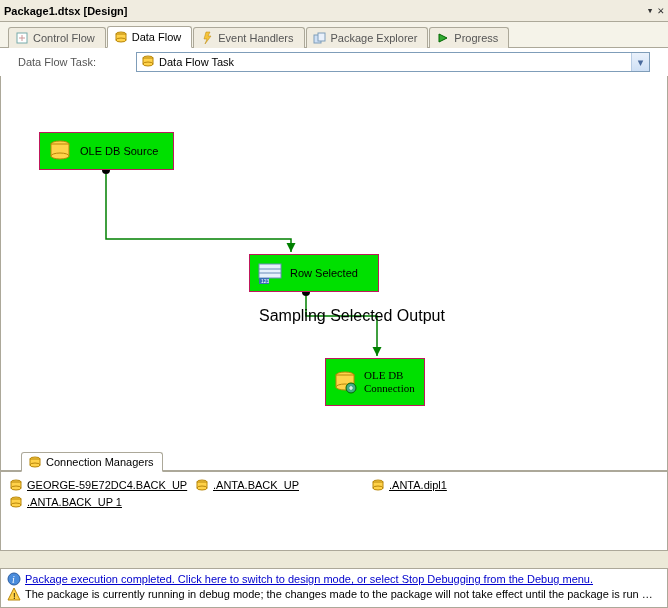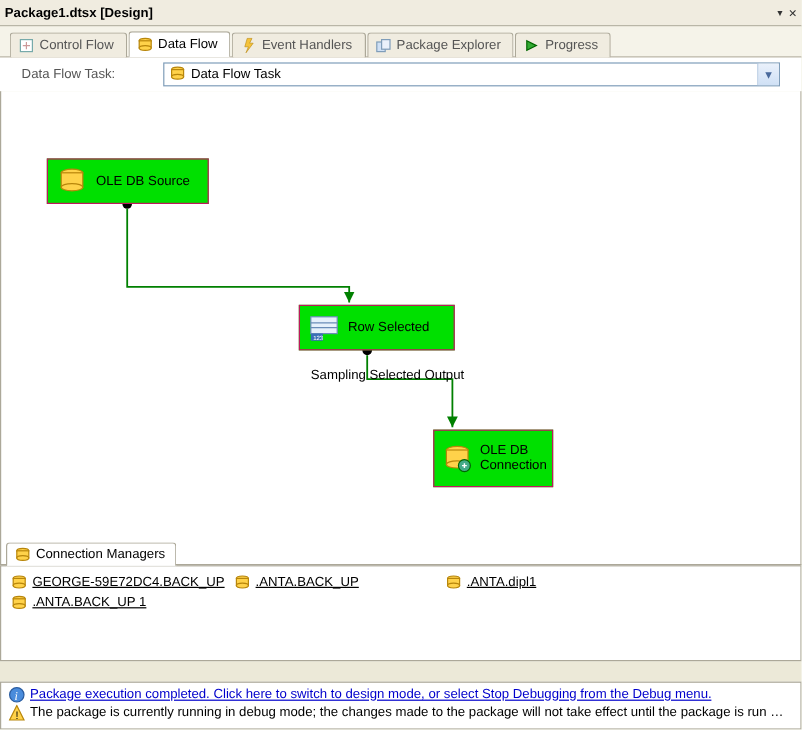--- a/index.html
+++ b/index.html
@@ -99,36 +99,36 @@
     gap: 6px;
     color: #000;
   }
   .node .nicon {
     width: 28px; height: 28px;
     display:flex; align-items:center; justify-content:center;
     background: transparent;
   }
   .conn-label {
     position:absolute;
-    font-size:11px;
+    font-size:16px;
     color:#000;
   }
   svg.flow { position:absolute; left:0; top:0; width:100%; height:100%; pointer-events:none; }
 
   .conn-mgr-panel {
     position:absolute;
     left:0; right:0;
     top: 471px;
     height: 80px;
     border: 1px solid #aca899;
     background:#fff;
   }
   .conn-tab {
     position:absolute;
-    top:-20px; left:4px;
+    top:-20px; left:20px;
     border:1px solid #aca899;
     border-bottom:1px solid #fff;
     background:#fff;
     padding:2px 8px 2px 6px;
     border-radius:3px 3px 0 0;
     display:flex; align-items:center; gap:4px;
   }
   .conn-body {
     padding: 6px 8px;
     display:grid;
@@ -260,21 +260,21 @@
         <line x1="2" y1="13" x2="24" y2="13" stroke="#6a8cb8"></line>
         <rect x="2" y="18" width="10" height="6" fill="#3a6fb7"></rect>
         <text x="4" y="23" fill="#fff" font-size="5">123</text>
       </svg>
     </span>
     <span>Row Selected</span>
   </div>
 
   <div class="conn-label" style="left:258px; top:231px;">Sampling Selected Output</div>
 
-  <div class="node" style="left:360px; top:282px; width:100px; height:48px;">
+  <div class="node" style="left:324px; top:282px; width:100px; height:48px;font-family:Liberation Serif, serif;">
     <span class="nicon">
       <svg width="26" height="26">
           <ellipse cx="13" cy="6" rx="9" ry="3" fill="#ffd24a" stroke="#b8860b"></ellipse>
           <rect x="4" y="6" width="18" height="12" fill="#ffd24a" stroke="#b8860b"></rect>
           <ellipse cx="13" cy="18" rx="9" ry="3" fill="#ffd24a" stroke="#b8860b"></ellipse>
           <circle cx="19" cy="19" r="5" fill="#4a8" stroke="#060"></circle>
           <path d="M17 19 L21 19 M19 17 L19 21" stroke="#fff" stroke-width="1.2"></path>
         </svg>
     </span>
     <span style="line-height:13px;">

